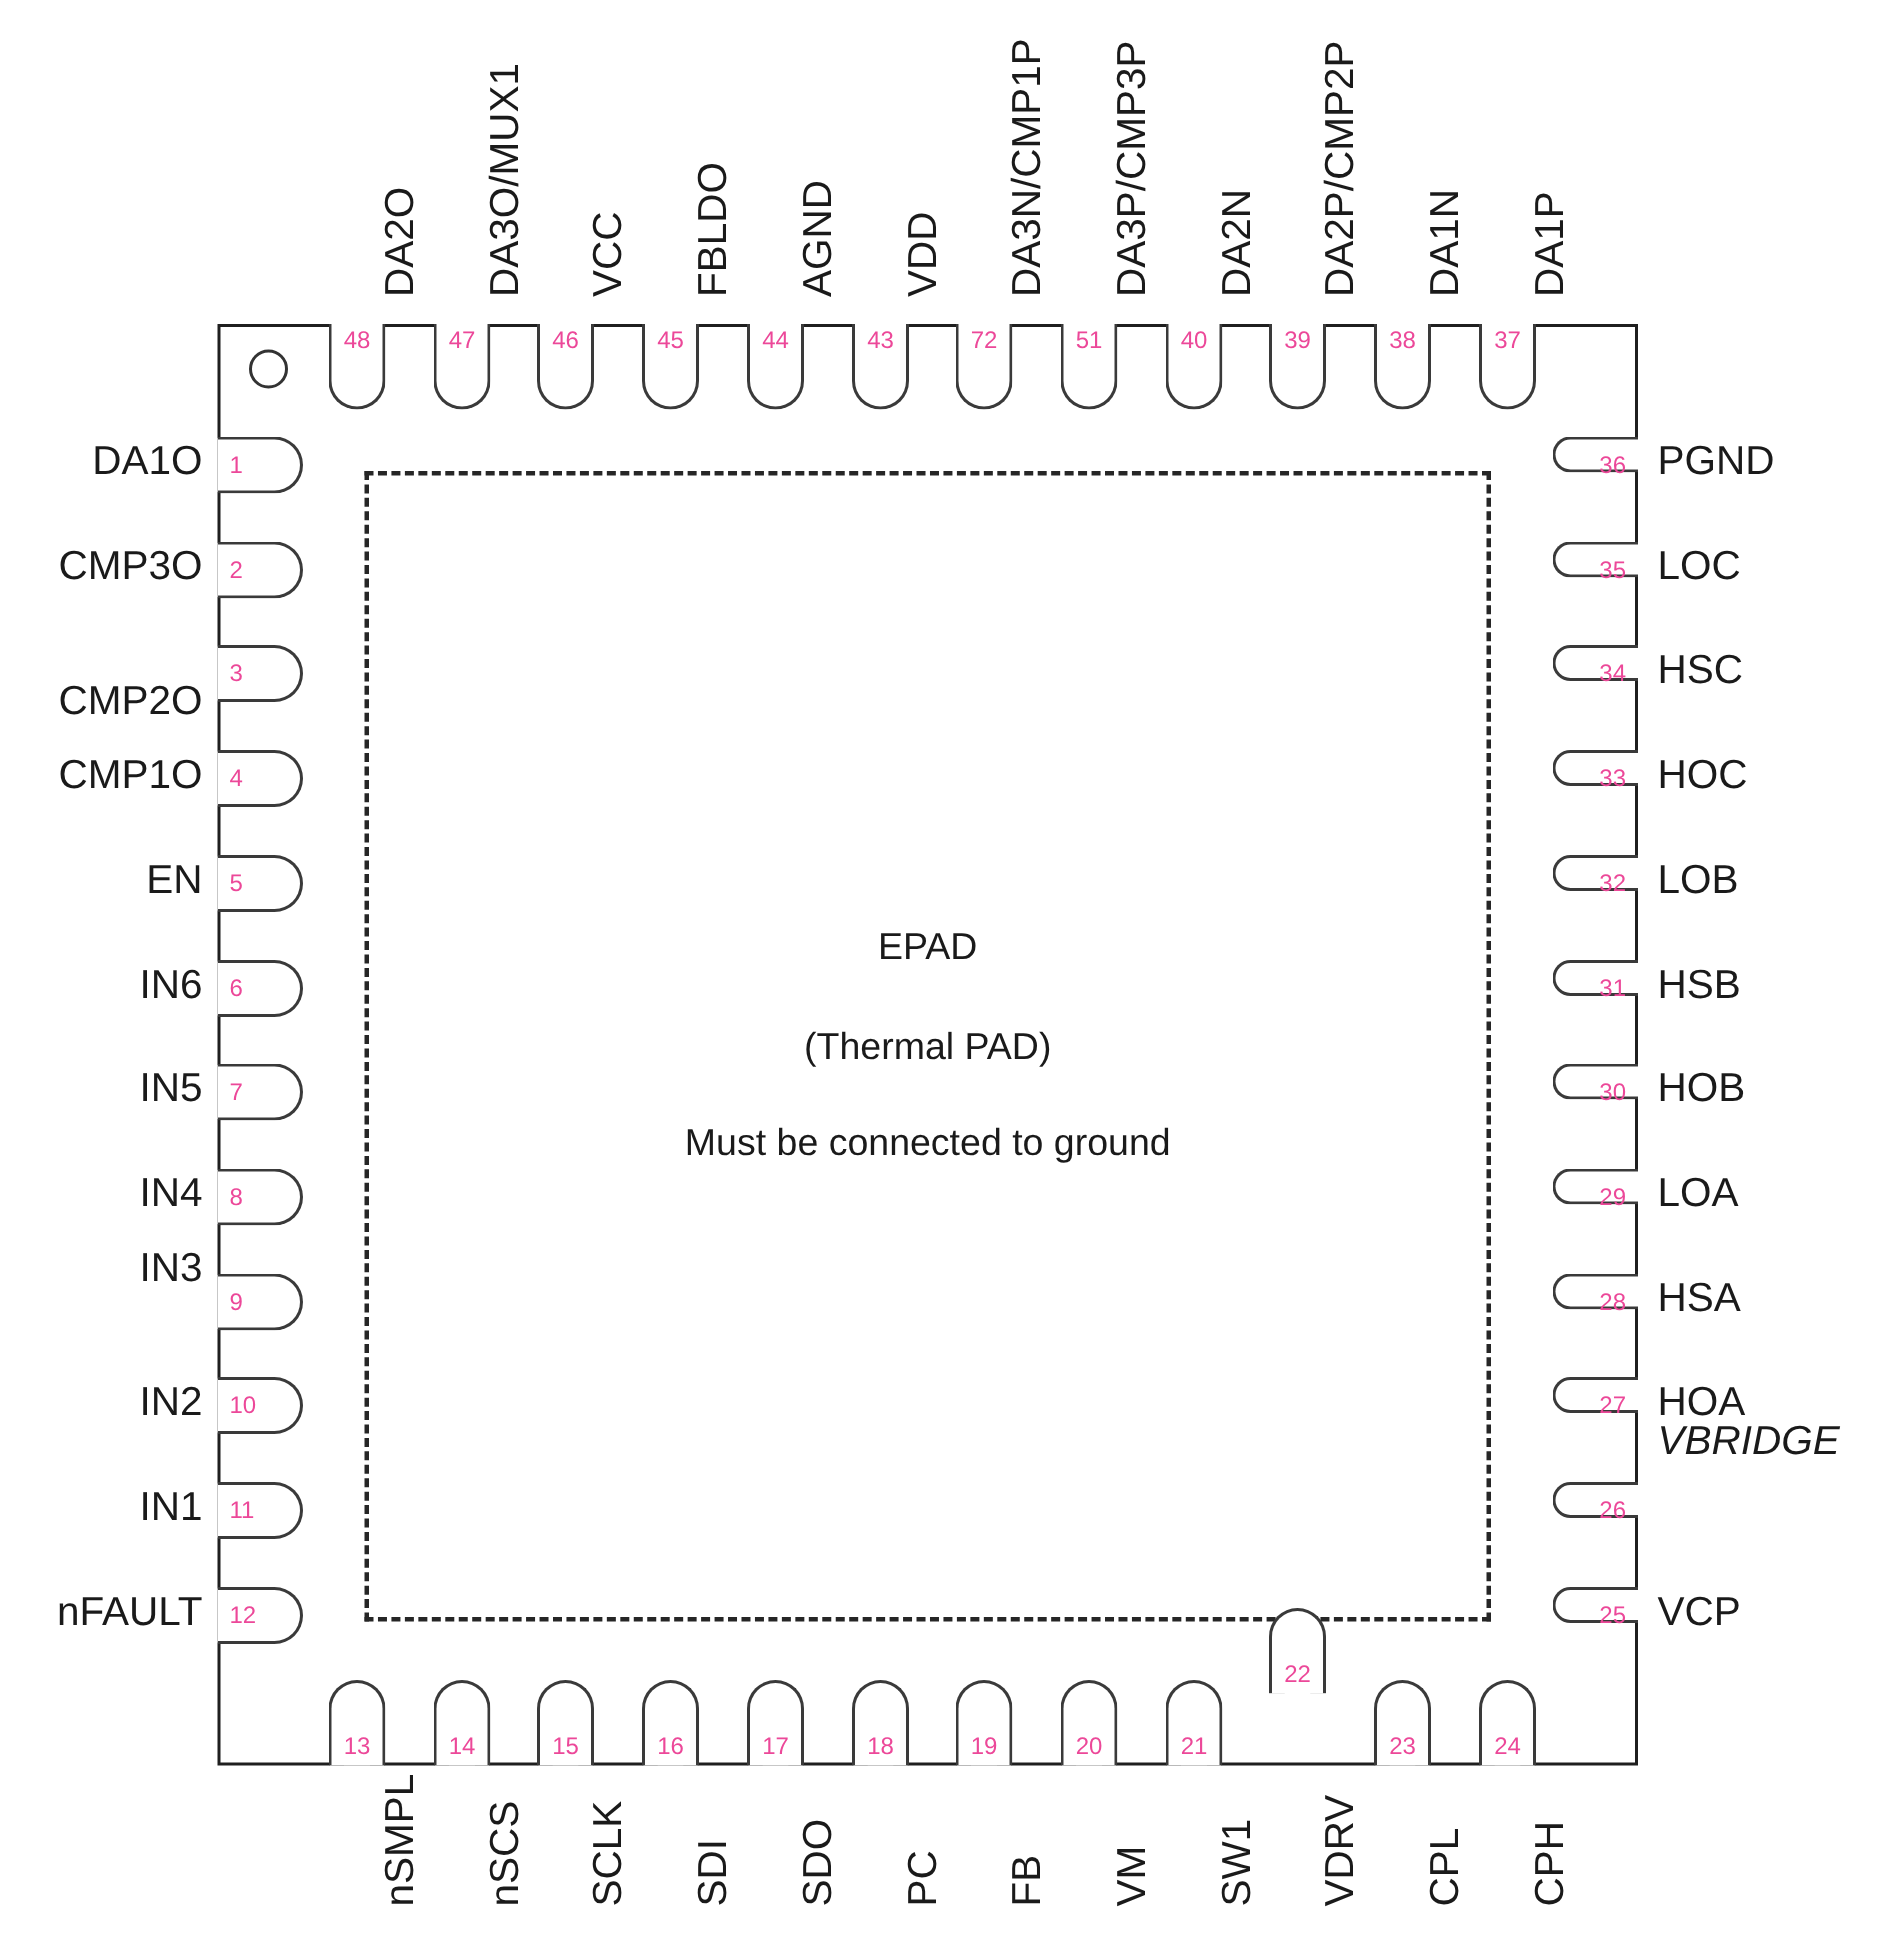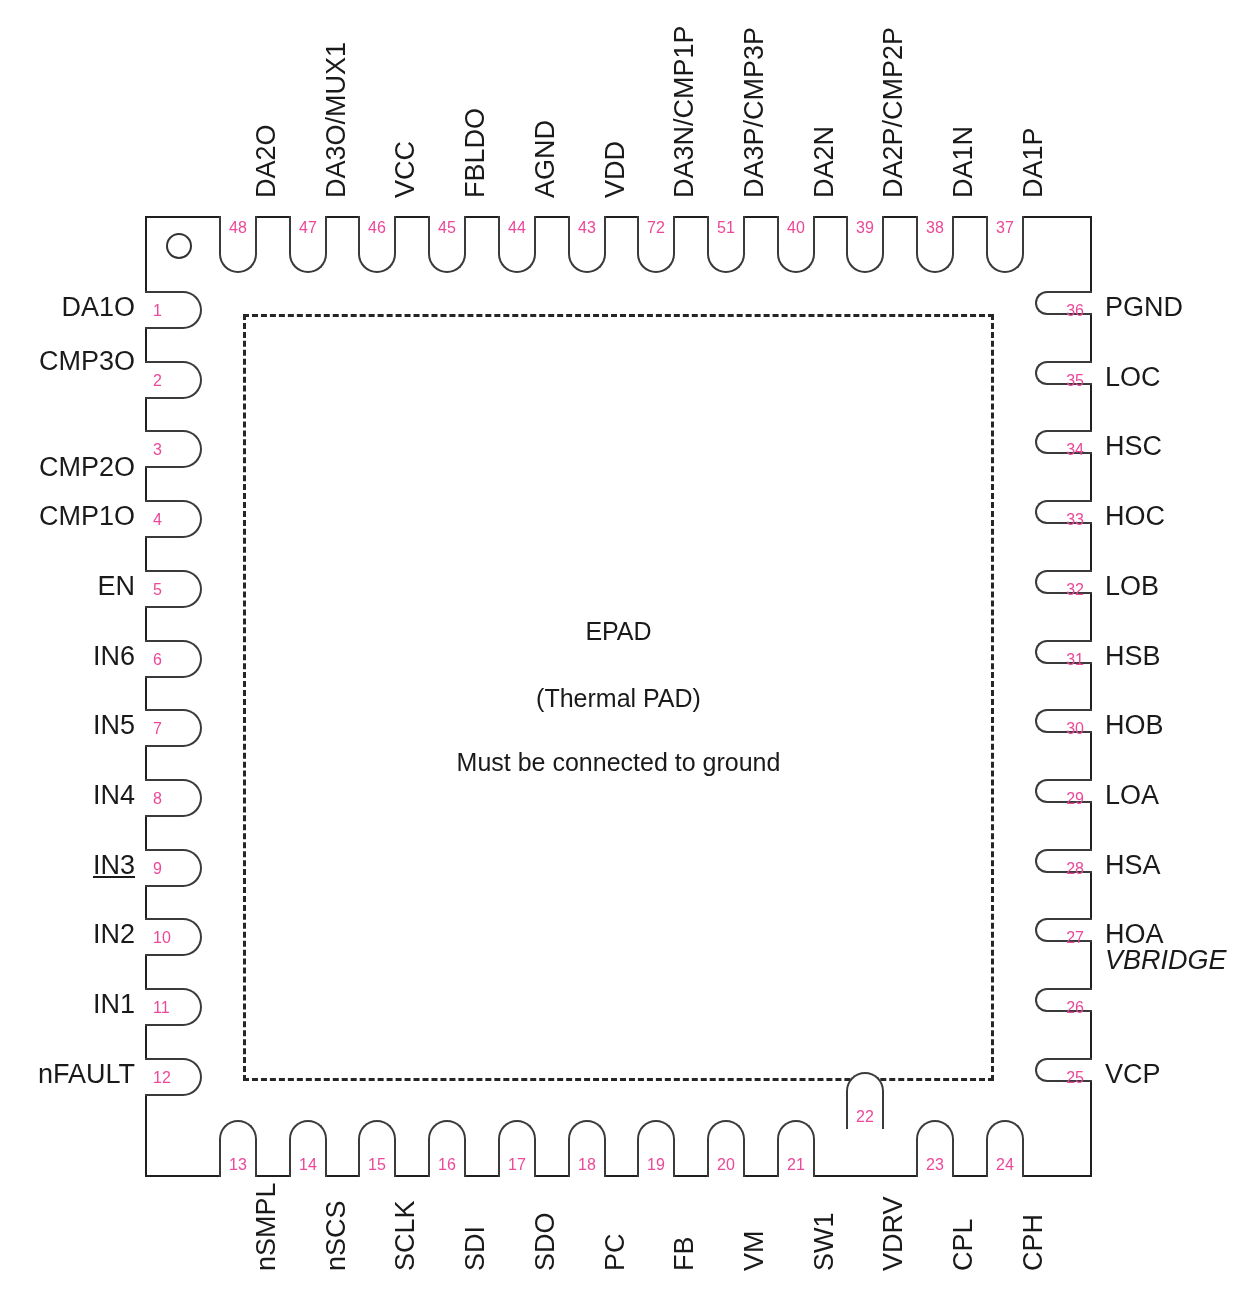--- a/index.html
+++ b/index.html
@@ -170,21 +170,21 @@
   </div>
 
   <div id="pads-layer">
       <div class="pad left" style="left: 145px; top: 291px;">
         <span class="pad-num">1</span>
       </div>
       <div class="sig left-lbl" style="top: 292px;">DA1O</div>
       <div class="pad left" style="left: 145px; top: 361px;">
         <span class="pad-num">2</span>
       </div>
-      <div class="sig left-lbl" style="top: 346px; margin-left: 48px;">CMP3O</div>
+      <div class="sig left-lbl" style="top: 362px; margin-left: 48px;">CMP3O</div>
       <div class="pad left" style="left: 145px; top: 430px;">
         <span class="pad-num">3</span>
       </div>
       <div class="sig left-lbl" style="top: 452px;">CMP2O</div>
       <div class="pad left" style="left: 145px; top: 500px;">
         <span class="pad-num">4</span>
       </div>
       <div class="sig left-lbl" style="top: 501px;">CMP1O</div>
       <div class="pad left" style="left: 145px; top: 570px;">
         <span class="pad-num">5</span>
@@ -198,21 +198,21 @@
         <span class="pad-num">7</span>
       </div>
       <div class="sig left-lbl" style="top: 710px;">IN5</div>
       <div class="pad left" style="left: 145px; top: 779px;">
         <span class="pad-num">8</span>
       </div>
       <div class="sig left-lbl" style="top: 780px;">IN4</div>
       <div class="pad left" style="left: 145px; top: 849px;">
         <span class="pad-num">9</span>
       </div>
-      <div class="sig left-lbl" style="top: 850px; text-decoration: underline;">IN3</div>
+      <div class="sig left-lbl" style="top: 830px;">IN3</div>
       <div class="pad left" style="left: 145px; top: 918px;">
         <span class="pad-num">10</span>
       </div>
       <div class="sig left-lbl" style="top: 919px;">IN2</div>
       <div class="pad left" style="left: 145px; top: 988px;">
         <span class="pad-num">11</span>
       </div>
       <div class="sig left-lbl" style="top: 989px; margin-left: 44px;">IN1</div>
       <div class="pad left" style="left: 145px; top: 1058px;">
         <span class="pad-num">12</span>

